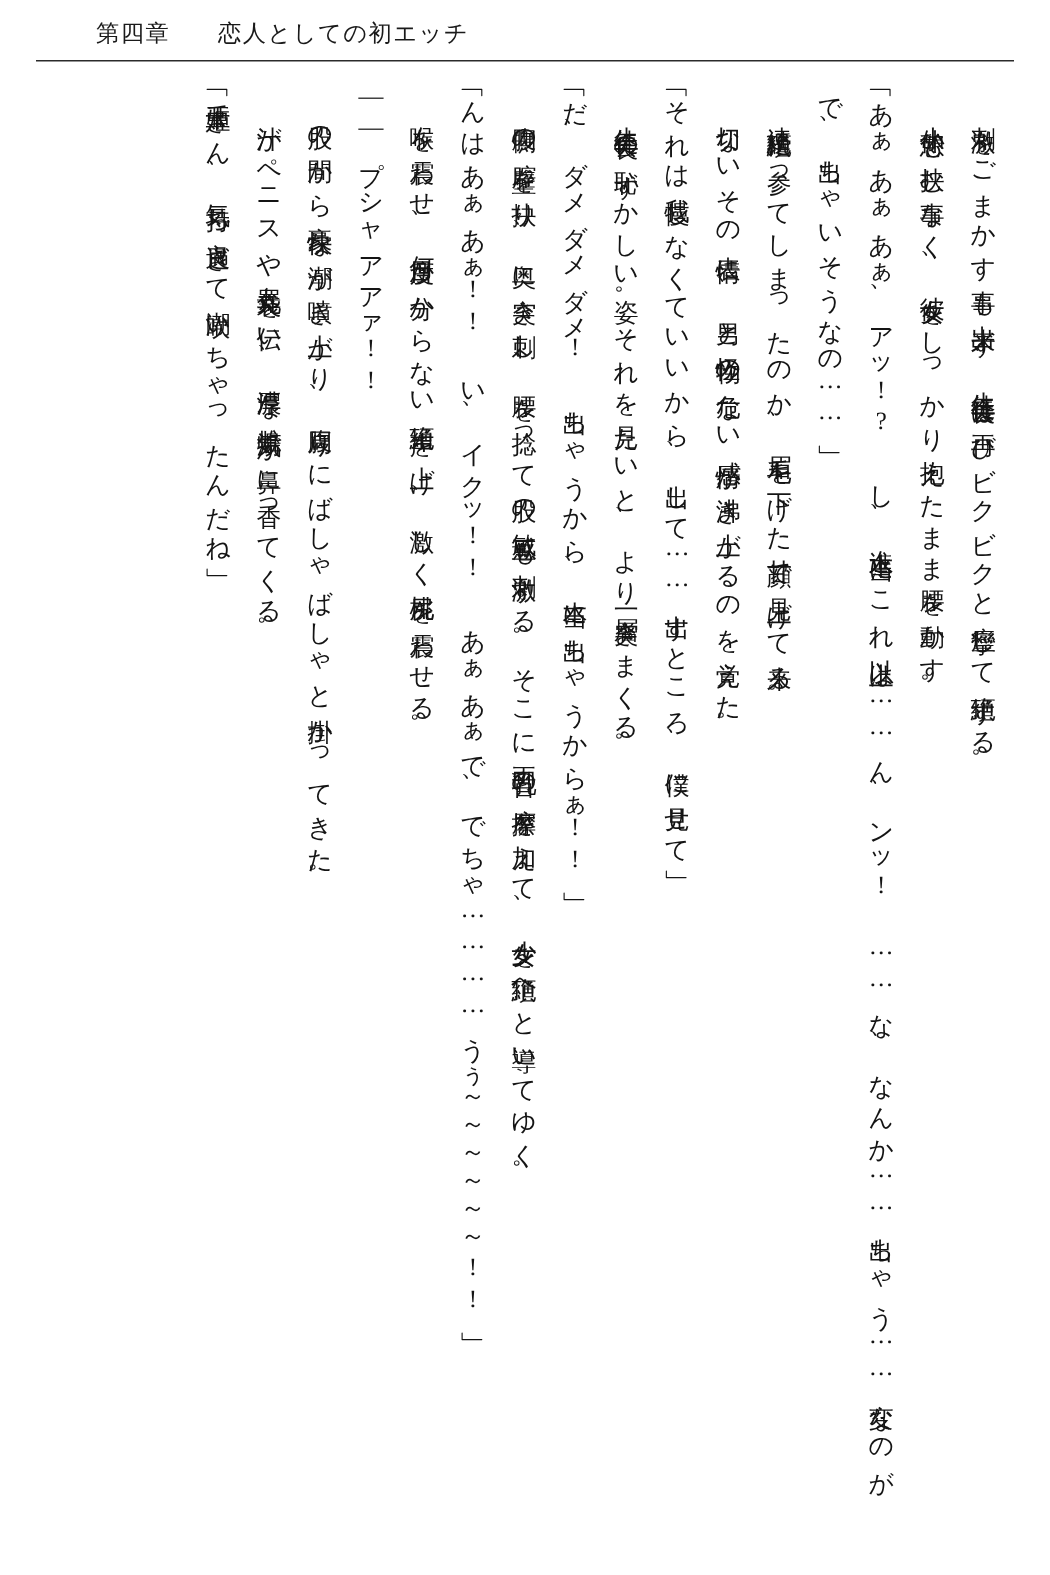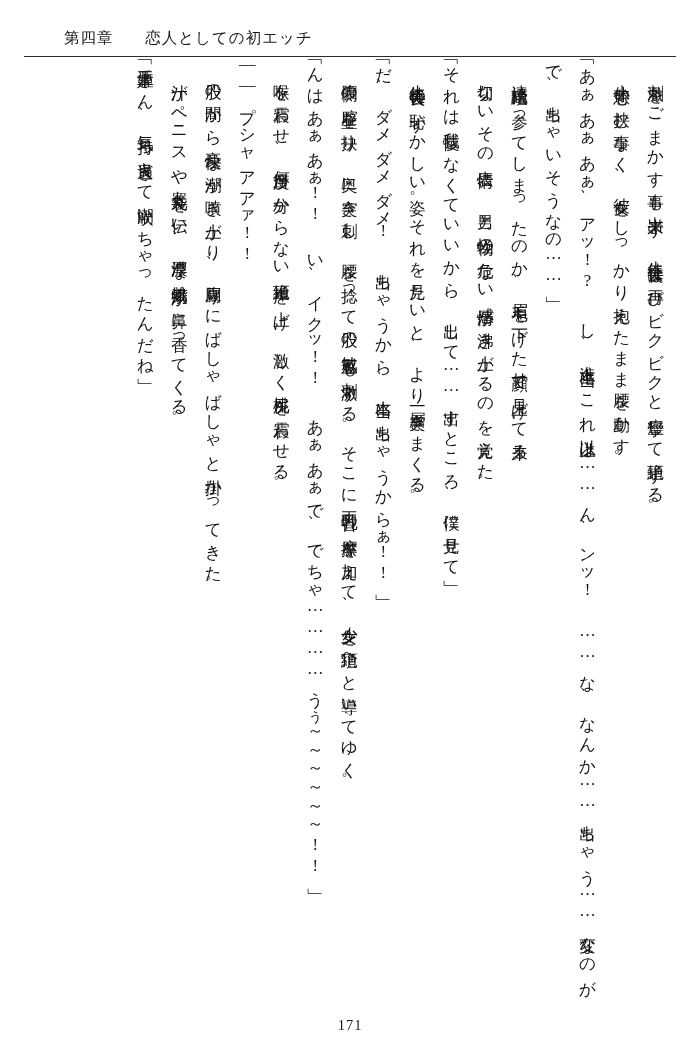--- a/index.html
+++ b/index.html
@@ -19,21 +19,21 @@
   .page {
     position: absolute;
     inset: 0;
     display: flex;
     flex-direction: column;
   }
 
   
   .header {
     position: absolute;
-    top: 24px;
+    top: 8px;
     left: 0;
     right: 0;
     height: 34px;
     padding-left: 33px;
   }
   .header-title {
     position: absolute;
     top: 4px;
     left: 64px;
     font-size: 15.5px;
@@ -120,15 +120,14 @@
         <p>腹側の膣壁を抉り、奥に突き刺し、腰を捻って股の敏感豆も刺激する。そこに両乳首の摩擦を加えて、少女を絶頂へと導いてゆく。</p>
         <p class="noindent">「んはあぁあぁ!!　い、イクッ!!　あぁあぁで、でちゃ…………うぅ～～～～～～!!」</p>
         <p>喉を震わせ、何度目か分からない絶頂声を上げ、激しく桃尻を震わせる。</p>
         <p class="noindent">――プシャアアァ!!</p>
         <p>股の間から豪快な潮が噴き上がり、腹周りにばしゃばしゃと掛かってきた。</p>
         <p>汁がペニスや睾丸袋を伝い、濃厚な雌湯気が鼻に香ってくる。</p>
         <p class="noindent">「千亜姫さん、気持ち良過ぎて潮吹いちゃったんだね」</p>
       </div>
   </div>
 
-  <div class="folio">171</div>
 
 </div>
 
 </body></html>

